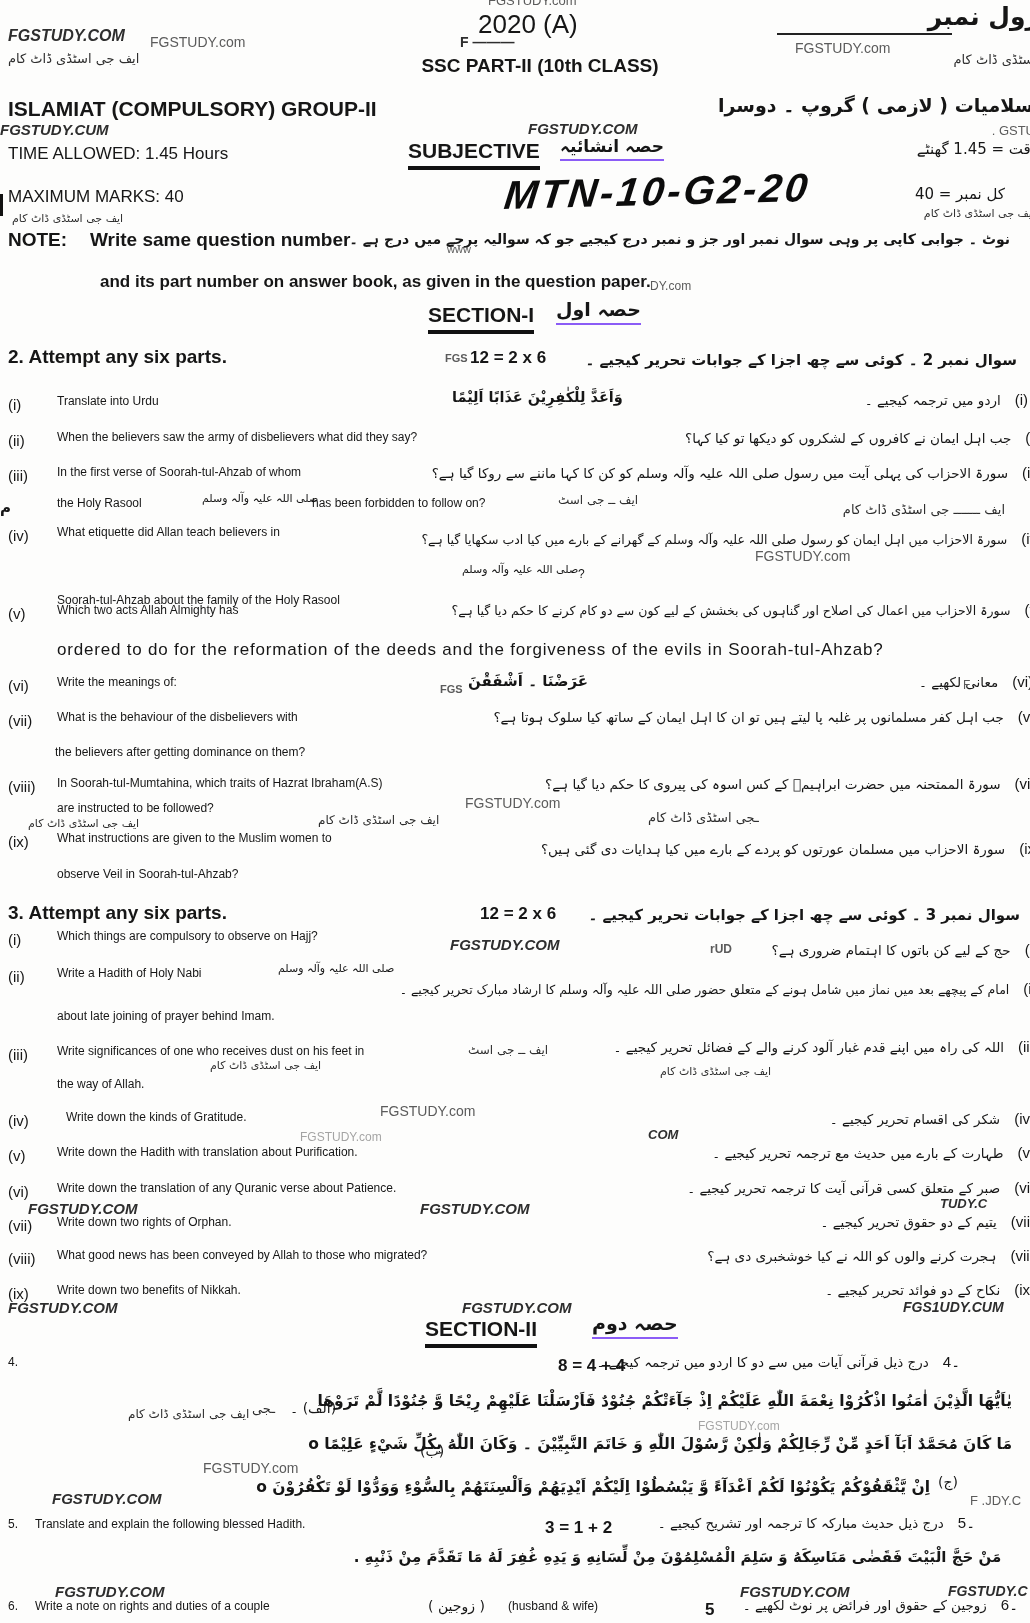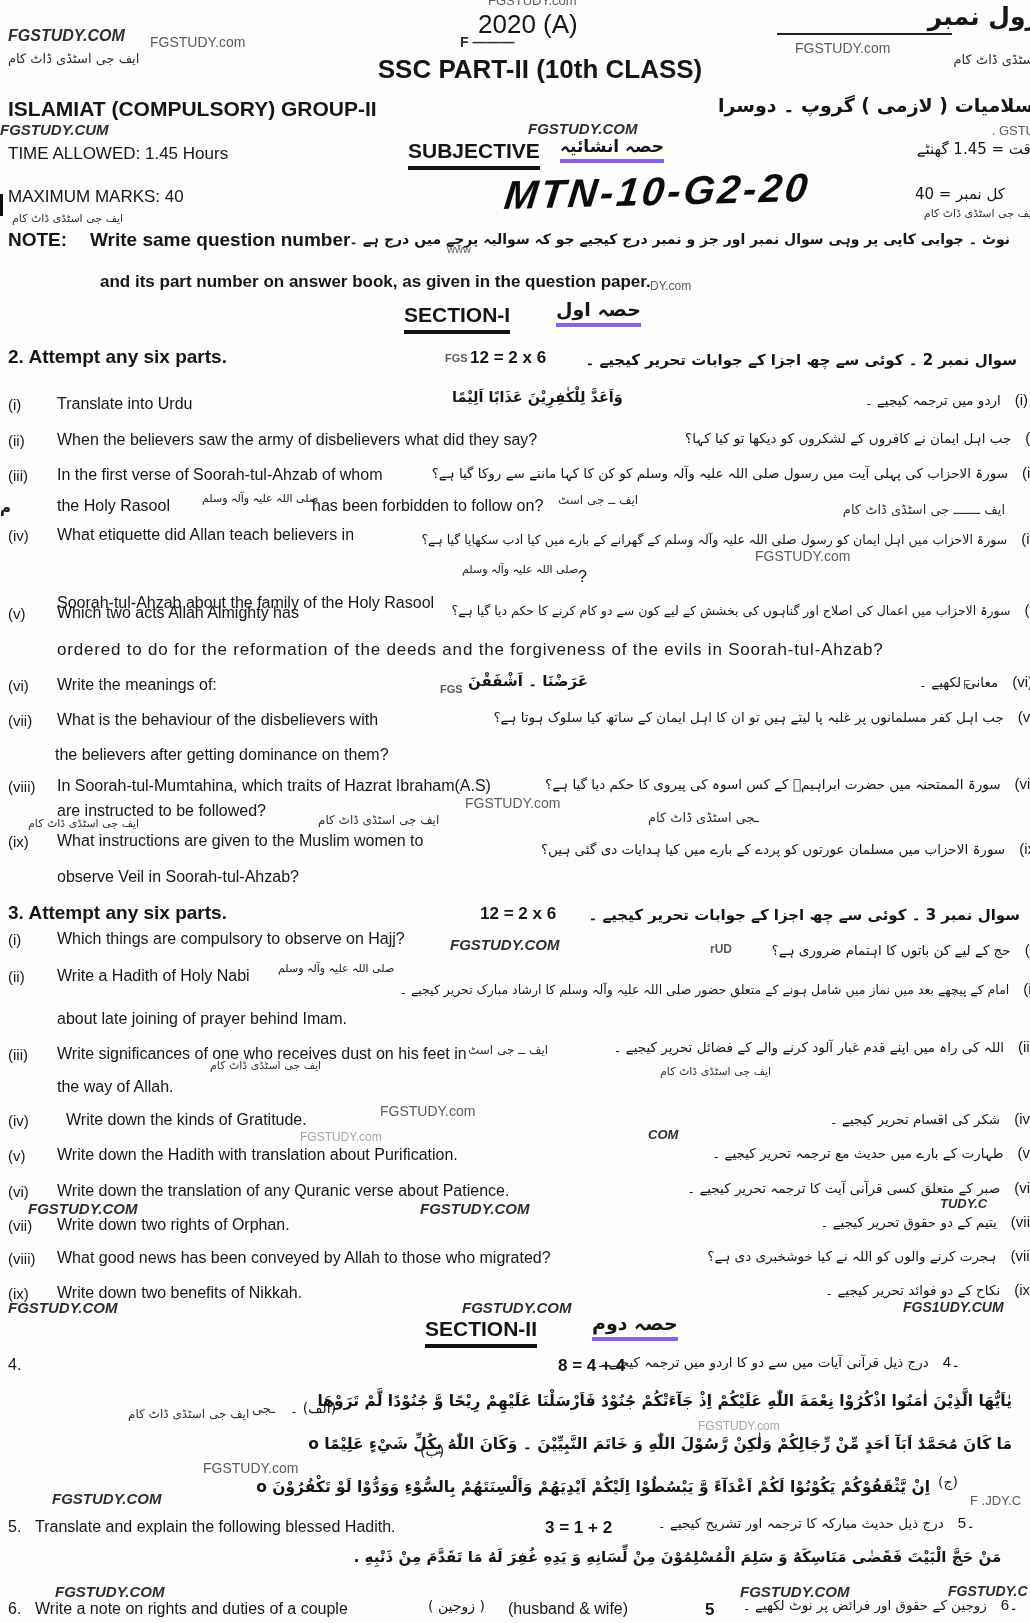--- a/index.html
+++ b/index.html
@@ -9,25 +9,25 @@
   .en{font-family:"Liberation Sans",sans-serif;color:#161616;}
   .ar{font-family:"DejaVu Sans",sans-serif;color:#161616;direction:rtl;unicode-bidi:isolate;}
   .rrow{position:absolute;white-space:nowrap;direction:rtl;
         font-family:"DejaVu Sans",sans-serif;color:#161616;}
   .rn{direction:ltr;unicode-bidi:isolate;display:inline-block;margin-left:14px;
       font-family:"Liberation Sans",sans-serif;font-size:15px;}
   .b{font-weight:bold}.i{font-style:italic}
   .wm{color:#2e2e2e}.wm2{color:#5b5b5b}.faint{opacity:.55}
   .f11{font-size:11px}.f12{font-size:12px}.f125{font-size:12.5px}.f13{font-size:13px}
   .f135{font-size:13.5px}.f14{font-size:14px}.f145{font-size:14.5px}.f15{font-size:15px}
-  .f155{font-size:15.5px}.f16{font-size:16px}.f165{font-size:16px}.f17{font-size:17px}
-  .f19{font-size:19px}.f21{font-size:21px}.f23{font-size:26px}.f25{font-size:25px}.f26{font-size:26px}
+  .f155{font-size:15.5px}.f16{font-size:16px}.f165{font-size:12px}.f17{font-size:17px}
+  .f19{font-size:19px}.f21{font-size:21px}.f23{font-size:19px}.f25{font-size:25px}.f26{font-size:26px}
   .ls{letter-spacing:.8px}
   .ul3{border-bottom:4px solid #111;padding-bottom:3px;}
-  .ul2{border-bottom:4px solid #8b5cf6;padding-bottom:2px;}
+  .ul2{border-bottom:2px solid #8b5cf6;padding-bottom:2px;}
   .code{font-family:"Liberation Sans",sans-serif;font-weight:bold;font-style:italic;
         font-size:40px;letter-spacing:3px;transform:skewX(-8deg) rotate(-1.5deg);color:#0c0c0c;}
   .hline{position:absolute;border-top:2px solid #222;height:0;}
   .vmark{position:absolute;background:#111;}
   .sal{font-size:11px;letter-spacing:-.5px;}
   .ctr{left:0;right:0;text-align:center;padding-left:50px;}
 </style>
 </head>
 <body>
 
@@ -67,21 +67,21 @@
   <span class="t ar wm f11" style="left:12px;top:213px">ایف جی اسٹڈی ڈاٹ کام</span>
   <span class="t ar wm f11" style="right:-5px;top:208px">ایف جی اسٹڈی ڈاٹ کام</span>
 
   <span class="t en b f19" style="left:8px;top:229px">NOTE:</span>
   <span class="t en b f19" style="left:90px;top:229px">Write same question number</span>
   <span class="t en wm2 f11" style="left:447px;top:243px">www</span>
   <span class="t en b f17" style="left:100px;top:272px">and its part number on answer book, as given in the question paper.</span>
   <span class="t ar b f14" style="right:20px;top:231px">نوٹ ۔   جوابی کاپی پر وہی سوال نمبر اور جز و نمبر درج کیجیے جو کہ سوالیہ پرچے میں درج ہے ۔</span>
   <span class="t en wm2 f12" style="left:650px;top:280px">DY.com</span>
 
-  <span class="t en b f21 ul3" style="left:404px;top:303px">SECTION-I</span>
+  <span class="t en b f21 ul3" style="left:428px;top:303px">SECTION-I</span>
   <span class="t ar b f19 ul2" style="left:556px;top:299px">حصہ اول</span>
 
   <span class="t en b f19" style="left:8px;top:346px">2.  Attempt any six parts.</span>
   <span class="t en b wm2 f11" style="left:445px;top:352px">FGS</span>
   <span class="t en b f17" style="left:470px;top:348px">12 = 2 x 6</span>
   <span class="t ar b f15" style="right:13px;top:352px">سوال نمبر 2 ۔   کوئی سے چھ اجزا کے جوابات تحریر کیجیے ۔</span>
 
   <span class="t en f15" style="left:8px;top:396px">(i)</span>
   <span class="t en f165" style="left:57px;top:395px">Translate into Urdu</span>
   <span class="t ar b f145" style="left:452px;top:389px">وَاَعَدَّ لِلْكٰفِرِيْنَ عَذَابًا اَلِيْمًا</span>

